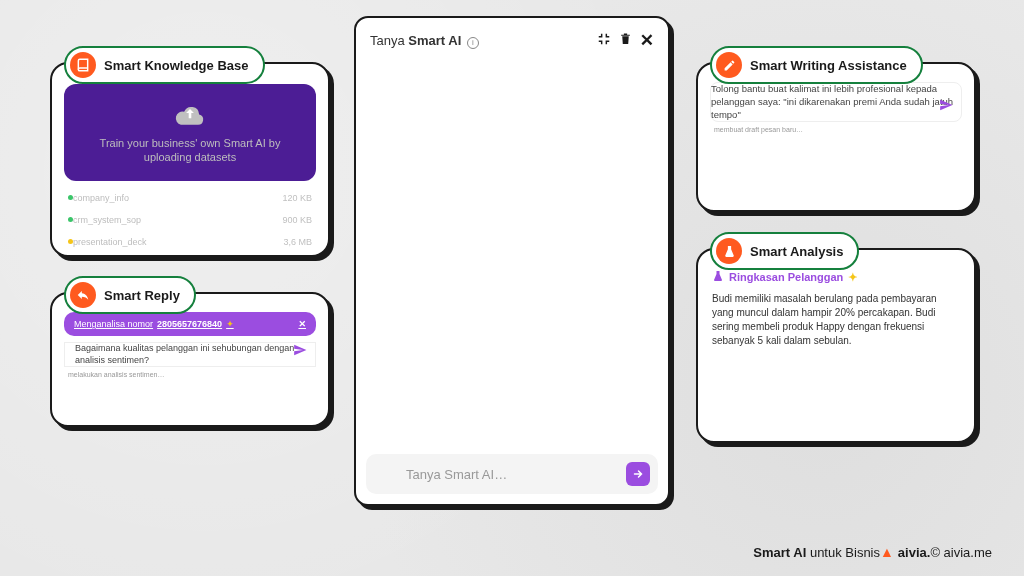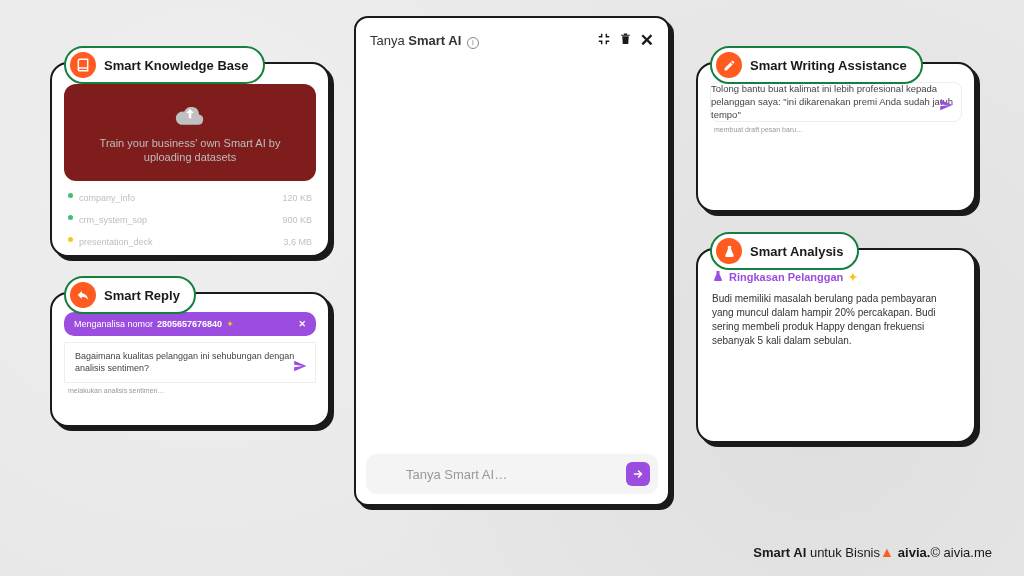--- a/index.html
+++ b/index.html
@@ -56,40 +56,40 @@
 .card-header .title {
   font-weight: 700;
   font-size: 13px;
   color: #1a1a1a;
 }
 
 
 #kb-card { top: 62px; left: 50px; width: 280px; height: 195px; }
 .kb-inner {
   margin: 20px 12px 10px;
-  background: #7f1d1d;
+  background: #4c1d95;
   border-radius: 12px;
   padding: 16px;
   text-align: center;
 }
 .kb-inner .cloud-icon {
   color: #c0c0c0;
   margin-bottom: 6px;
 }
 .kb-inner .upload-text {
   color: #bdbdbd;
   font-size: 11px;
   line-height: 1.3;
 }
 .file-list {
   margin: 0 16px;
 }
 .file-row {
   display: flex;
-  gap: 6px;
+  align-items: center;
   font-size: 9px;
   color: #bdbdbd;
   margin-top: 12px;
 }
 .file-row .dot {
   width: 5px;
   height: 5px;
   border-radius: 50%;
 }
 .file-row .name { flex: 1; }
@@ -100,29 +100,30 @@
 .reply-purple {
   margin: 18px 12px 6px;
   background: #9b4de0;
   color: #fff;
   border-radius: 10px 10px 10px 10px;
   padding: 7px 10px;
   font-size: 9px;
   display: flex;
   align-items: center;
   gap: 4px;
+  text-decoration: underline;
 }
 .reply-purple .num { font-weight: 700; }
 .reply-purple .x { margin-left: auto; font-weight: 700; }
 .reply-body {
   margin: 0 12px;
   background: #fff;
   border: 1px solid #eee;
   border-radius: 0;
-  padding: 8px 10px;
+  padding: 0 10px;
   font-size: 9px;
   color: #444;
   line-height: 1.3;
   position: relative;
 }
 .reply-body .send-icon {
   position: absolute;
   right: 8px;
   bottom: 6px;
   color: #9b4de0;

